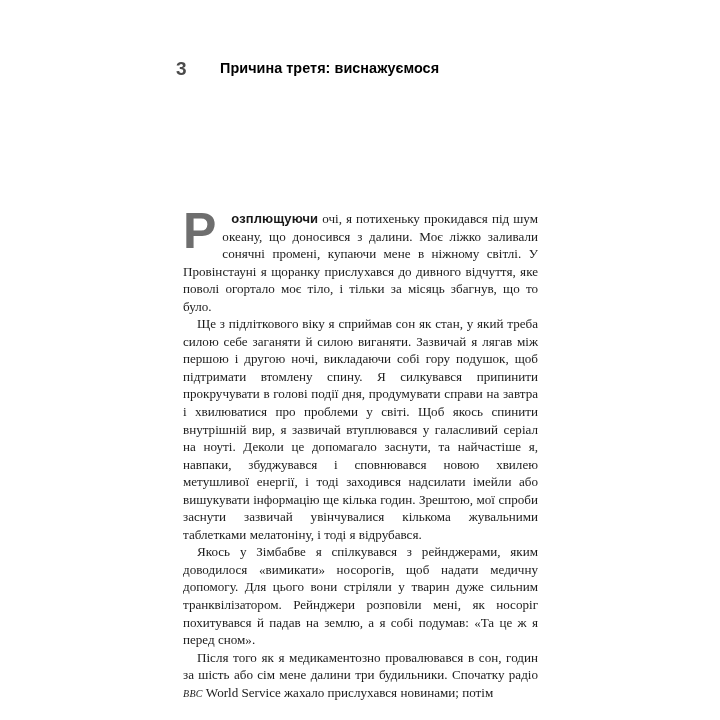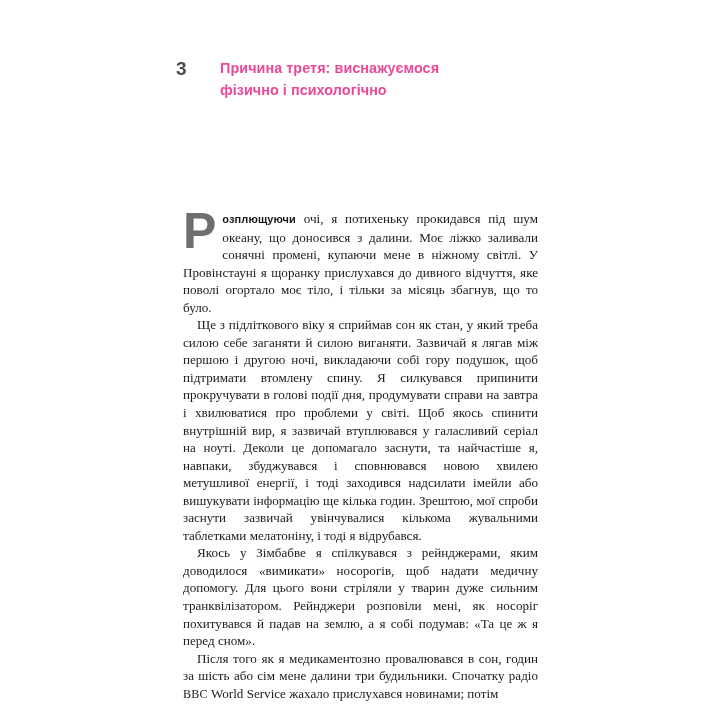--- a/index.html
+++ b/index.html
@@ -40,21 +40,21 @@
     color: #4b4b4b;
     line-height: 21px;
     width: 44px;
     flex: 0 0 44px;
     letter-spacing: 0.2px;
   }
   .chapter-title {
     font-family: "Liberation Sans", "DejaVu Sans", sans-serif;
     font-size: 14.4px;
     font-weight: 600;
-    color: #ec4899;
+    color: #000000;
     line-height: 21.5px;
     letter-spacing: 0.05px;
     width: 318px;
   }
   .chapter-title .title-line {
     display: block;
     white-space: nowrap;
   }
 
   
@@ -88,40 +88,41 @@
     font-size: 50px;
     line-height: 40px;
     color: #6e6e6e;
     margin: 1px 6px 0 0;
     padding: 0;
   }
 
   .lead-words {
     font-family: "Liberation Sans", "DejaVu Sans", sans-serif;
     font-weight: 700;
-    font-size: 11px;
+    font-size: 13px;
     color: #181818;
     letter-spacing: 0.1px;
+    margin-left: 9px;
   }
 
   .smallcaps {
-    font-size: 12px;
+    font-size: 10px;
     letter-spacing: 0.3px;
+    font-style: italic;
   }
 </style>
 </head>
 <body>
 
 <div class="page">
 
   <div class="chapter-head">
     <div class="chapter-number">3</div>
     <div class="chapter-title">
       <span class="title-line">Причина третя: виснажуємося</span>
-      <span class="title-line">фізично і психологічно</span>
     </div>
   </div>
 
   <div class="body-col">
 
     <p class="first-para"><span class="dropcap">Р</span><span class="lead-words">озплющуючи</span><span> очі, я потихеньку прокидався під шум океану, що доносився з далини. Моє ліжко заливали сонячні промені, купаючи мене в ніжному світлі. У Провінстауні я щоранку прислухався до дивного відчуття, яке поволі огортало моє тіло, і тільки за місяць збагнув, що то було.</span></p>
 
     <p><span>Ще з підліткового віку я сприймав сон як стан, у який треба силою себе заганяти й силою виганяти. Зазвичай я лягав між першою і другою ночі, викладаючи собі гору подушок, щоб підтримати втомлену спину. Я силкувався припинити прокручувати в голові події дня, продумувати справи на завтра і хвилюватися про проблеми у світі. Щоб якось спинити внутрішній вир, я зазвичай втуплювався у галасливий серіал на ноуті. Деколи це допомагало заснути, та найчастіше я, навпаки, збуджувався і сповнювався новою хвилею метушливої енергії, і тоді заходився надсилати імейли або вишукувати інформацію ще кілька годин. Зрештою, мої спроби заснути зазвичай увінчувалися кількома жувальними таблетками мелатоніну, і тоді я відрубався.</span></p>
 
     <p><span>Якось у Зімбабве я спілкувався з рейнджерами, яким доводилося «вимикати» носорогів, щоб надати медичну допомогу. Для цього вони стріляли у тварин дуже сильним транквілізатором. Рейнджери розповіли мені, як носоріг похитувався й падав на землю, а я собі подумав: «Та це ж я перед сном».</span></p>

